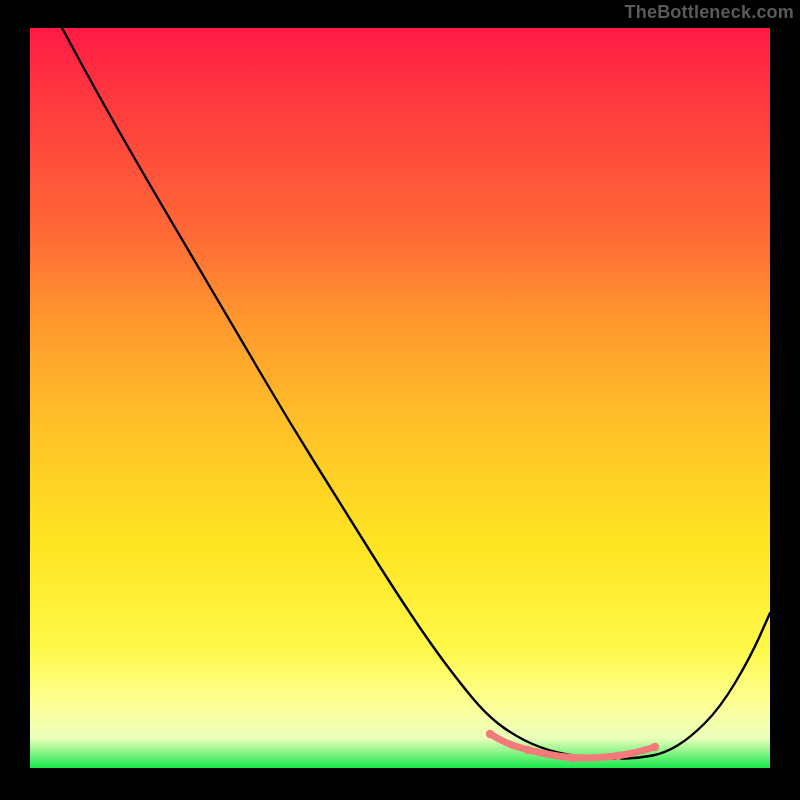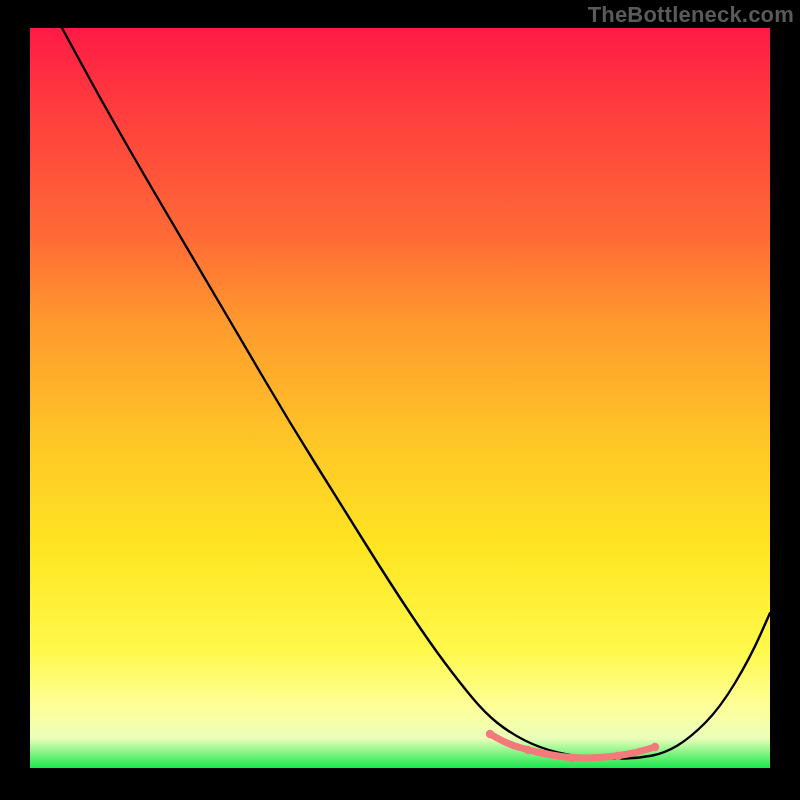--- a/index.html
+++ b/index.html
@@ -11,21 +11,21 @@
     height: 800px;
     background: #000000;
     position: relative;
   }
 
   .watermark {
     position: absolute;
     top: 2px;
     right: 6px;
     color: #5a5a5a;
-    font-size: 22px;
+    font-size: 18px;
     font-weight: 600;
     letter-spacing: 0.2px;
     z-index: 10;
   }
 
   .plot {
     position: absolute;
     
     left: 30px;
     top: 28px;

